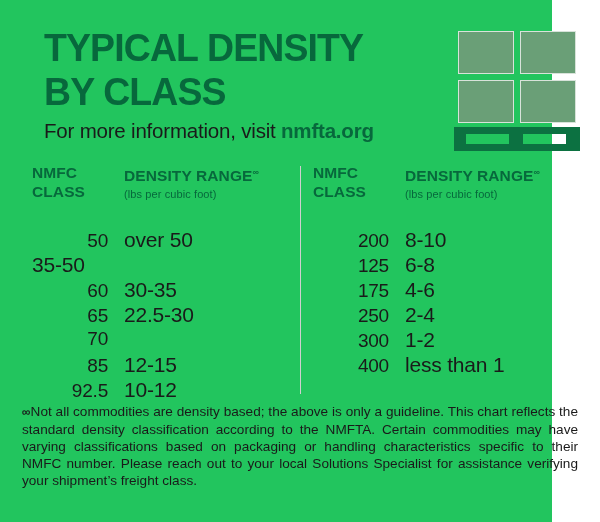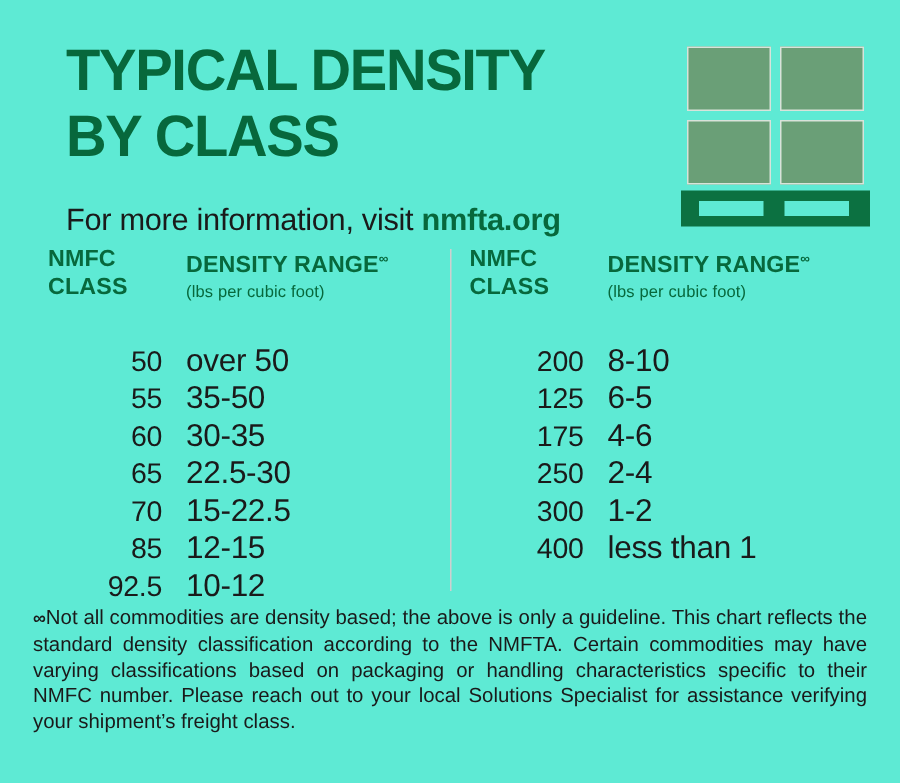--- a/index.html
+++ b/index.html
@@ -10,23 +10,23 @@
   body {
     width: 600px;
     height: 522px;
     font-family: "Liberation Sans", sans-serif;
     color: #1a1a1a;
     overflow: hidden;
   }
 
   .card {
     position: relative;
-    width: 600px;
+    width: 552px;
     height: 522px;
-    background: #5eead4;
+    background: #22c55e;
     box-sizing: border-box;
   }
 
   
   .header {
     position: absolute;
     left: 0;
     top: 0;
     width: 600px;
     height: 160px;
@@ -49,21 +49,21 @@
     text-transform: uppercase;
     white-space: nowrap;
     transform: scaleX(0.96);
     transform-origin: left center;
   }
   .title-line.second {
     margin-top: 5px;
   }
 
   .subtitle {
-    margin-top: 24px;
+    margin-top: 8px;
     font-size: 20.5px;
     line-height: 24px;
     color: #1a1a1a;
     white-space: nowrap;
     letter-spacing: -0.2px;
   }
   .subtitle .site {
     font-weight: 700;
     color: #07683c;
   }
@@ -268,34 +268,32 @@
           <span class="rng-label">DENSITY RANGE</span><span class="sup">∞</span>
           <span class="sub">(lbs per cubic foot)</span>
         </div>
       </div>
       <div class="tbody">
         <div class="trow">
           <div class="td-class">50</div>
           <div class="td-range">over 50</div>
         </div>
         <div class="trow">
-          <div class="td-class">55</div>
           <div class="td-range">35-50</div>
         </div>
         <div class="trow">
           <div class="td-class">60</div>
           <div class="td-range">30-35</div>
         </div>
         <div class="trow">
           <div class="td-class">65</div>
           <div class="td-range">22.5-30</div>
         </div>
         <div class="trow">
           <div class="td-class">70</div>
-          <div class="td-range">15-22.5</div>
         </div>
         <div class="trow">
           <div class="td-class">85</div>
           <div class="td-range">12-15</div>
         </div>
         <div class="trow">
           <div class="td-class">92.5</div>
           <div class="td-range">10-12</div>
         </div>
       </div>
@@ -312,21 +310,21 @@
           <span class="sub">(lbs per cubic foot)</span>
         </div>
       </div>
       <div class="tbody">
         <div class="trow">
           <div class="td-class">200</div>
           <div class="td-range">8-10</div>
         </div>
         <div class="trow">
           <div class="td-class">125</div>
-          <div class="td-range">6-5</div>
+          <div class="td-range">6-8</div>
         </div>
         <div class="trow">
           <div class="td-class">175</div>
           <div class="td-range">4-6</div>
         </div>
         <div class="trow">
           <div class="td-class">250</div>
           <div class="td-range">2-4</div>
         </div>
         <div class="trow">

